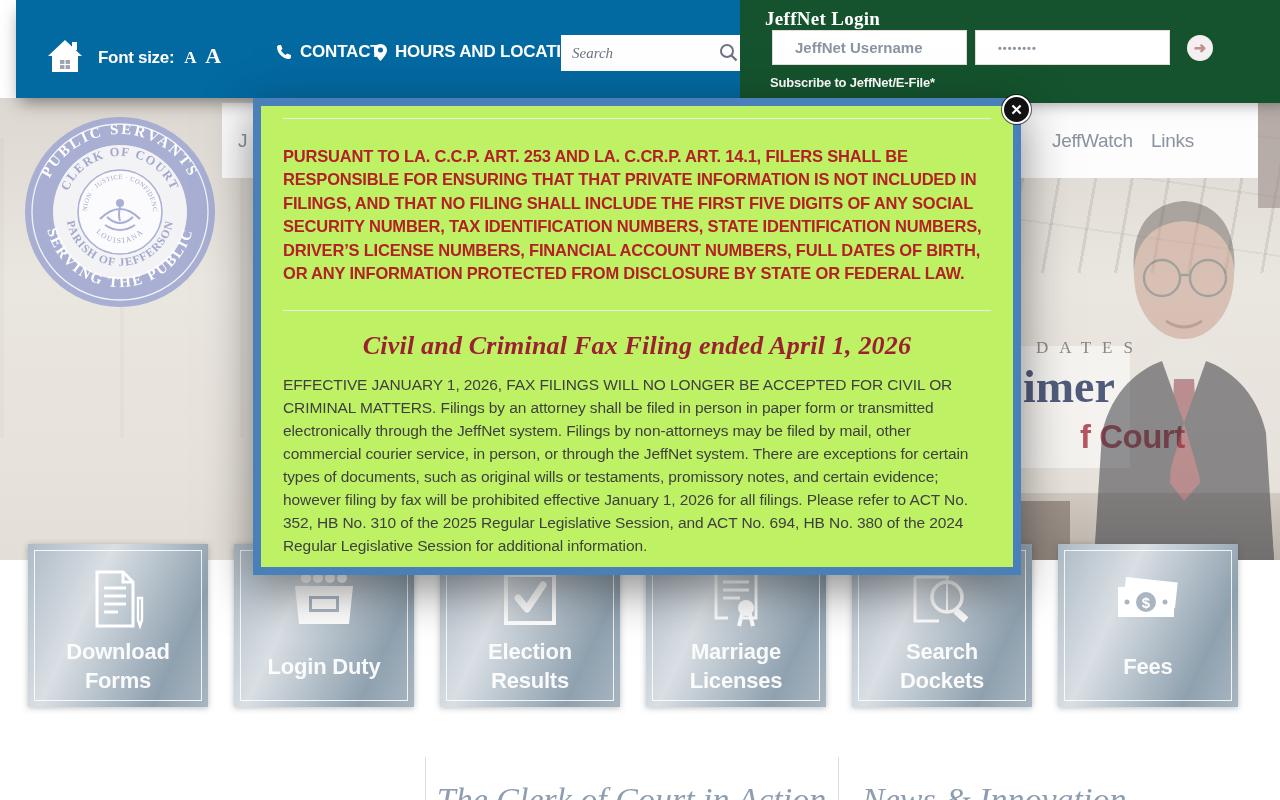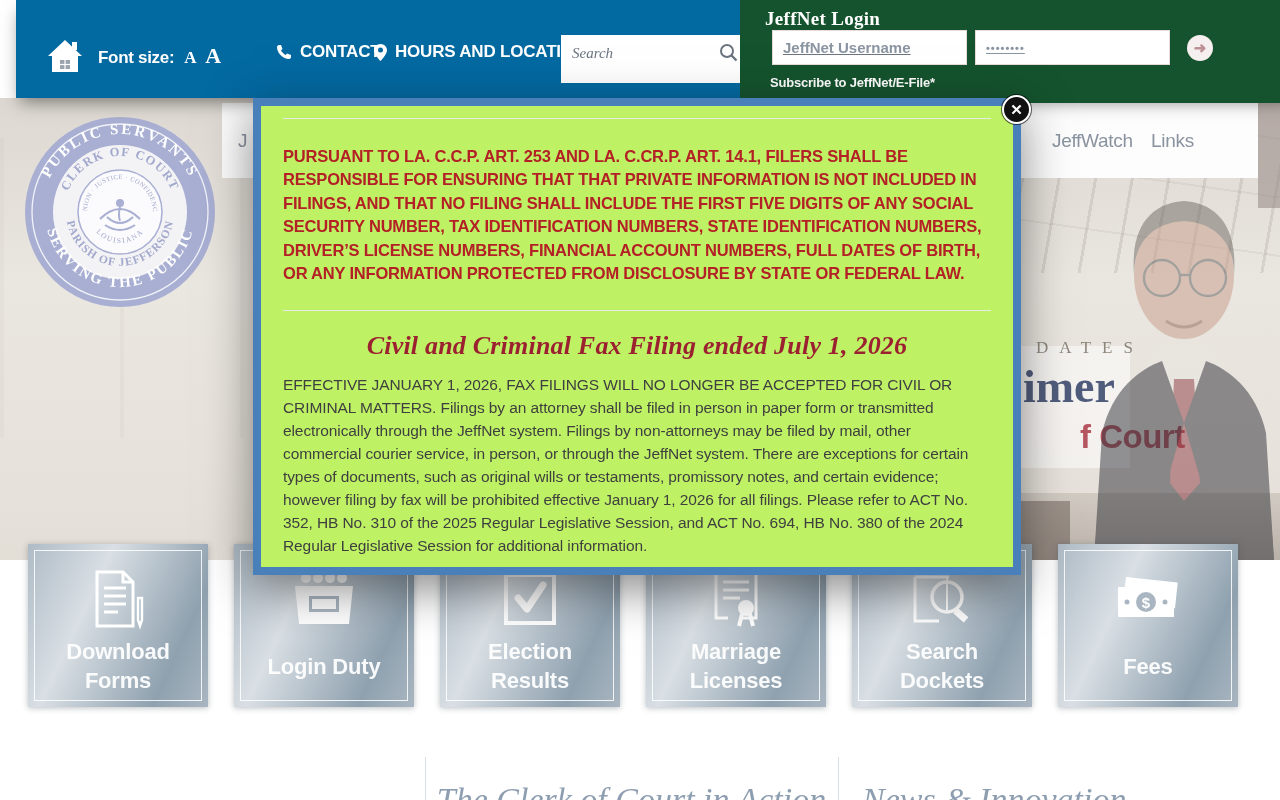--- a/index.html
+++ b/index.html
@@ -14,32 +14,32 @@
   .fontsize { position:absolute; left:82px; top:43px; color:#fff; font-weight:bold;
     font-size:17px; letter-spacing:-0.3px; }
   .fs-a { font-family:"Liberation Serif", serif; font-weight:bold; color:#fff; cursor:pointer; }
   .fs-a.small { font-size:17px; margin-left:10px; }
   .fs-a.large { font-size:22px; margin-left:9px; }
   .top-link { position:absolute; top:42px; color:#fff; font-weight:bold; font-size:17px;
     letter-spacing:-0.2px; display:flex; align-items:center; gap:8px; cursor:pointer; }
   .top-link svg { display:block; }
   .link-contact { left:260px; }
   .link-hours { left:358px; }
-  .searchbox { position:absolute; left:545px; top:35px; width:185px; height:48px; background:#fff; }
+  .searchbox { position:absolute; left:545px; top:35px; width:185px; height:36px; background:#fff; }
   .searchbox input { position:absolute; left:0; top:0; width:154px; height:36px; border:none; outline:none;
     padding:0 0 0 11px; font-family:"Liberation Serif", serif; font-style:italic; font-size:15px; color:#555; background:transparent; }
   .searchbox input::placeholder { color:#6b7480; font-style:italic; }
   .search-icon { position:absolute; right:8px; top:8px; cursor:pointer; }
 
   
   .jeffnet { position:absolute; left:740px; top:0; width:540px; height:103px; background:#14532d; z-index:7; }
   .jeffnet-title { position:absolute; left:25px; top:8px; color:#fff;
     font-family:"Liberation Serif", serif; font-weight:bold; font-size:19px; letter-spacing:.3px; }
   .jn-input { position:absolute; top:30px; height:35px; background:#fff; border:1px solid #e7dadb;
-    font-size:15px; font-weight:bold; padding:0 10px; color:#6d7580; outline:none;text-decoration:underline; }
+    font-size:15px; font-weight:bold; padding:0 22px; color:#6d7580; outline:none; }
   .jn-user { left:32px; width:195px; }
   .jn-user::placeholder { color:#8b95a2; font-weight:bold; }
   .jn-pass { left:235px; width:195px; font-size:11px; letter-spacing:1px; color:#8b95a2; }
   .jn-go { position:absolute; left:447px; top:35px; width:26px; height:26px; border-radius:50%;
     background:#f6efef; border:none; color:#bd9095; font-size:15px; font-weight:bold; line-height:24px;
     text-align:center; cursor:pointer; }
   .jn-subscribe { position:absolute; left:30px; top:75px; color:#fff; font-weight:bold; font-size:13px;
     letter-spacing:-0.2px; cursor:pointer; }
 
   
@@ -315,19 +315,19 @@
   <div class="divider div-1"></div>
   <div class="divider div-2"></div>
   <div class="section-heading sh-1">The Clerk of Court in Action</div>
   <div class="section-heading sh-2">News &amp; Innovation</div>
 
   <div class="modal">
     <div class="modal-inner">
       <hr>
       <p class="notice-red">PURSUANT TO LA. C.C.P. ART. 253 AND LA. C.CR.P. ART. 14.1, FILERS SHALL BE RESPONSIBLE FOR ENSURING THAT THAT PRIVATE INFORMATION IS NOT INCLUDED IN FILINGS, AND THAT NO FILING SHALL INCLUDE THE FIRST FIVE DIGITS OF ANY SOCIAL SECURITY NUMBER, TAX IDENTIFICATION NUMBERS, STATE IDENTIFICATION NUMBERS, DRIVER’S LICENSE NUMBERS, FINANCIAL ACCOUNT NUMBERS, FULL DATES OF BIRTH, OR ANY INFORMATION PROTECTED FROM DISCLOSURE BY STATE OR FEDERAL LAW.</p>
       <hr>
-      <h2 class="modal-heading">Civil and Criminal Fax Filing ended July 1, 2026</h2>
+      <h2 class="modal-heading">Civil and Criminal Fax Filing ended April 1, 2026</h2>
       <p class="modal-body">EFFECTIVE JANUARY 1, 2026, FAX FILINGS WILL NO LONGER BE ACCEPTED FOR CIVIL OR CRIMINAL MATTERS. Filings by an attorney shall be filed in person in paper form or transmitted electronically through the JeffNet system. Filings by non-attorneys may be filed by mail, other commercial courier service, in person, or through the JeffNet system. There are exceptions for certain types of documents, such as original wills or testaments, promissory notes, and certain evidence; however filing by fax will be prohibited effective January 1, 2026 for all filings. Please refer to ACT No. 352, HB No. 310 of the 2025 Regular Legislative Session, and ACT No. 694, HB No. 380 of the 2024 Regular Legislative Session for additional information.</p>
     </div>
   </div>
   <button class="modal-close">✕</button>
 
 </div>
 
 </body></html>

